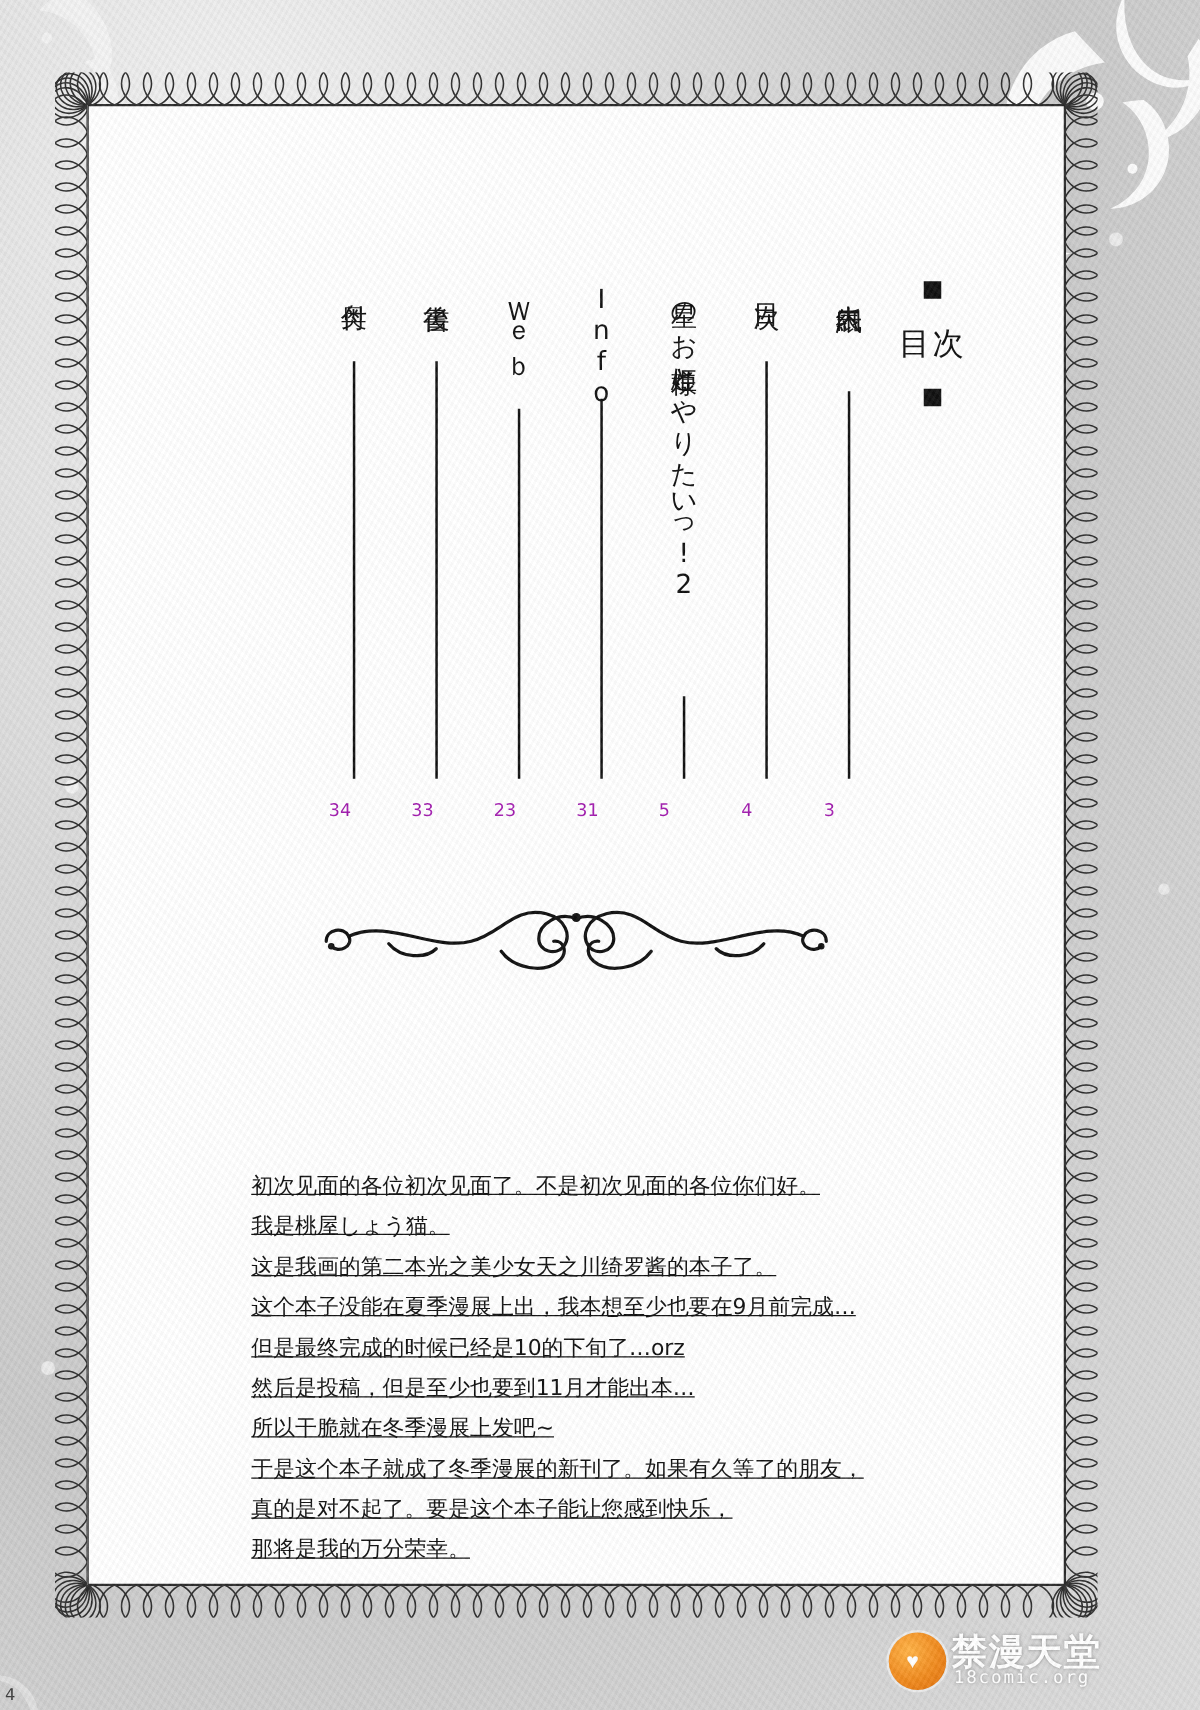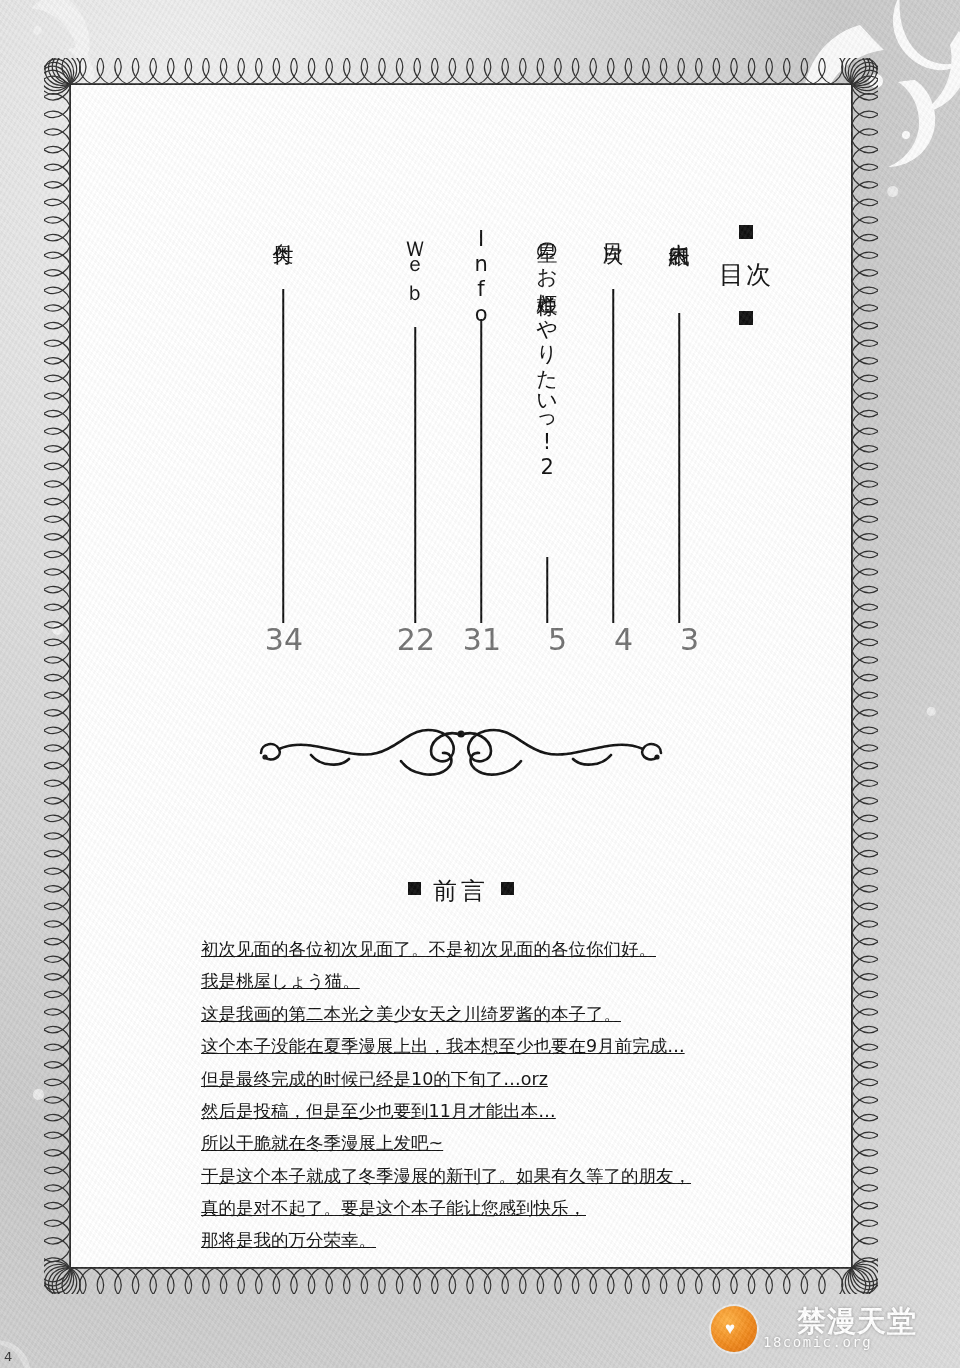--- a/index.html
+++ b/index.html
@@ -129,23 +129,23 @@
     width: 1.5px;
     background: #111;
     transform: translateX(-50%);
   }
   .toc-col .pg {
     position: absolute;
     left: 0;
     width: 40px;
     bottom: 0;
     font-family: "DejaVu Sans", sans-serif;
-    font-size: 30px;
-    color: #737373;
-    text-align: right;
+    font-size: 14px;
+    color: #a21caf;
+    text-align: left;
   }
 
   
   #ornament {
     position: absolute;
     left: 50%;
     top: 620px;
     transform: translateX(-50%);
   }
 
@@ -205,21 +205,20 @@
   }
   #watermark .wm-title {
     position: absolute;
     left: 56px; top: 4px;
     font-family: "DejaVu Sans", sans-serif;
     font-size: 29px;
     font-weight: bold;
     color: #ffffff;
     letter-spacing: 1px;
     text-shadow: 0 0 3px rgba(0,0,0,.35);
-    margin-left: 36px;
   }
   #watermark .wm-url {
     position: absolute;
     left: 58px; top: 36px;
     font-family: "DejaVu Sans Mono", monospace;
     font-size: 14px;
     color: #ffffff;
     letter-spacing: 1.5px;
     text-shadow: 0 0 3px rgba(0,0,0,.35);
   }
@@ -569,23 +568,28 @@
 
         <div class="toc-col" style="right:198px;">
           <span class="title">Info</span>
           <span class="rule" style="top:92px;height:304px;"></span>
           <span class="pg">31</span>
         </div>
 
         <div class="toc-col" style="right:264px;">
           <span class="title">Ｗｅｂ</span>
           <span class="rule" style="top:100px;height:296px;"></span>
-          <span class="pg">22</span>
+          <span class="pg">23</span>
         </div>
 
+        <div class="toc-col" style="right:330px;">
+          <span class="title">後書</span>
+          <span class="rule" style="top:62px;height:334px;"></span>
+          <span class="pg">33</span>
+        </div>
 
         <div class="toc-col" style="right:396px;">
           <span class="title">奥付</span>
           <span class="rule" style="top:62px;height:334px;"></span>
           <span class="pg">34</span>
         </div>
 
       </div>
 
       <svg id="ornament" width="420" height="90" viewBox="0 0 420 90">
@@ -599,23 +603,20 @@
           <path d="M60 50 C 70 62 90 62 98 54"></path>
           <path d="M360 50 C 350 62 330 62 322 54"></path>
         </g>
         <g fill="#111">
           <circle cx="210" cy="29" r="3.6"></circle>
           <circle cx="14" cy="52" r="2.6"></circle>
           <circle cx="406" cy="52" r="2.6"></circle>
         </g>
       </svg>
 
-      <div id="preface-head">
-        <span class="sq"></span><span>前言</span><span class="sq"></span>
-      </div>
 
       <div id="preface-body">初次见面的各位初次见面了。不是初次见面的各位你们好。
 我是桃屋しょう猫。
 这是我画的第二本光之美少女天之川绮罗酱的本子了。
 这个本子没能在夏季漫展上出，我本想至少也要在9月前完成…
 但是最终完成的时候已经是10的下旬了…orz
 然后是投稿，但是至少也要到11月才能出本…
 所以干脆就在冬季漫展上发吧~
 于是这个本子就成了冬季漫展的新刊了。如果有久等了的朋友，
 真的是对不起了。要是这个本子能让您感到快乐，

